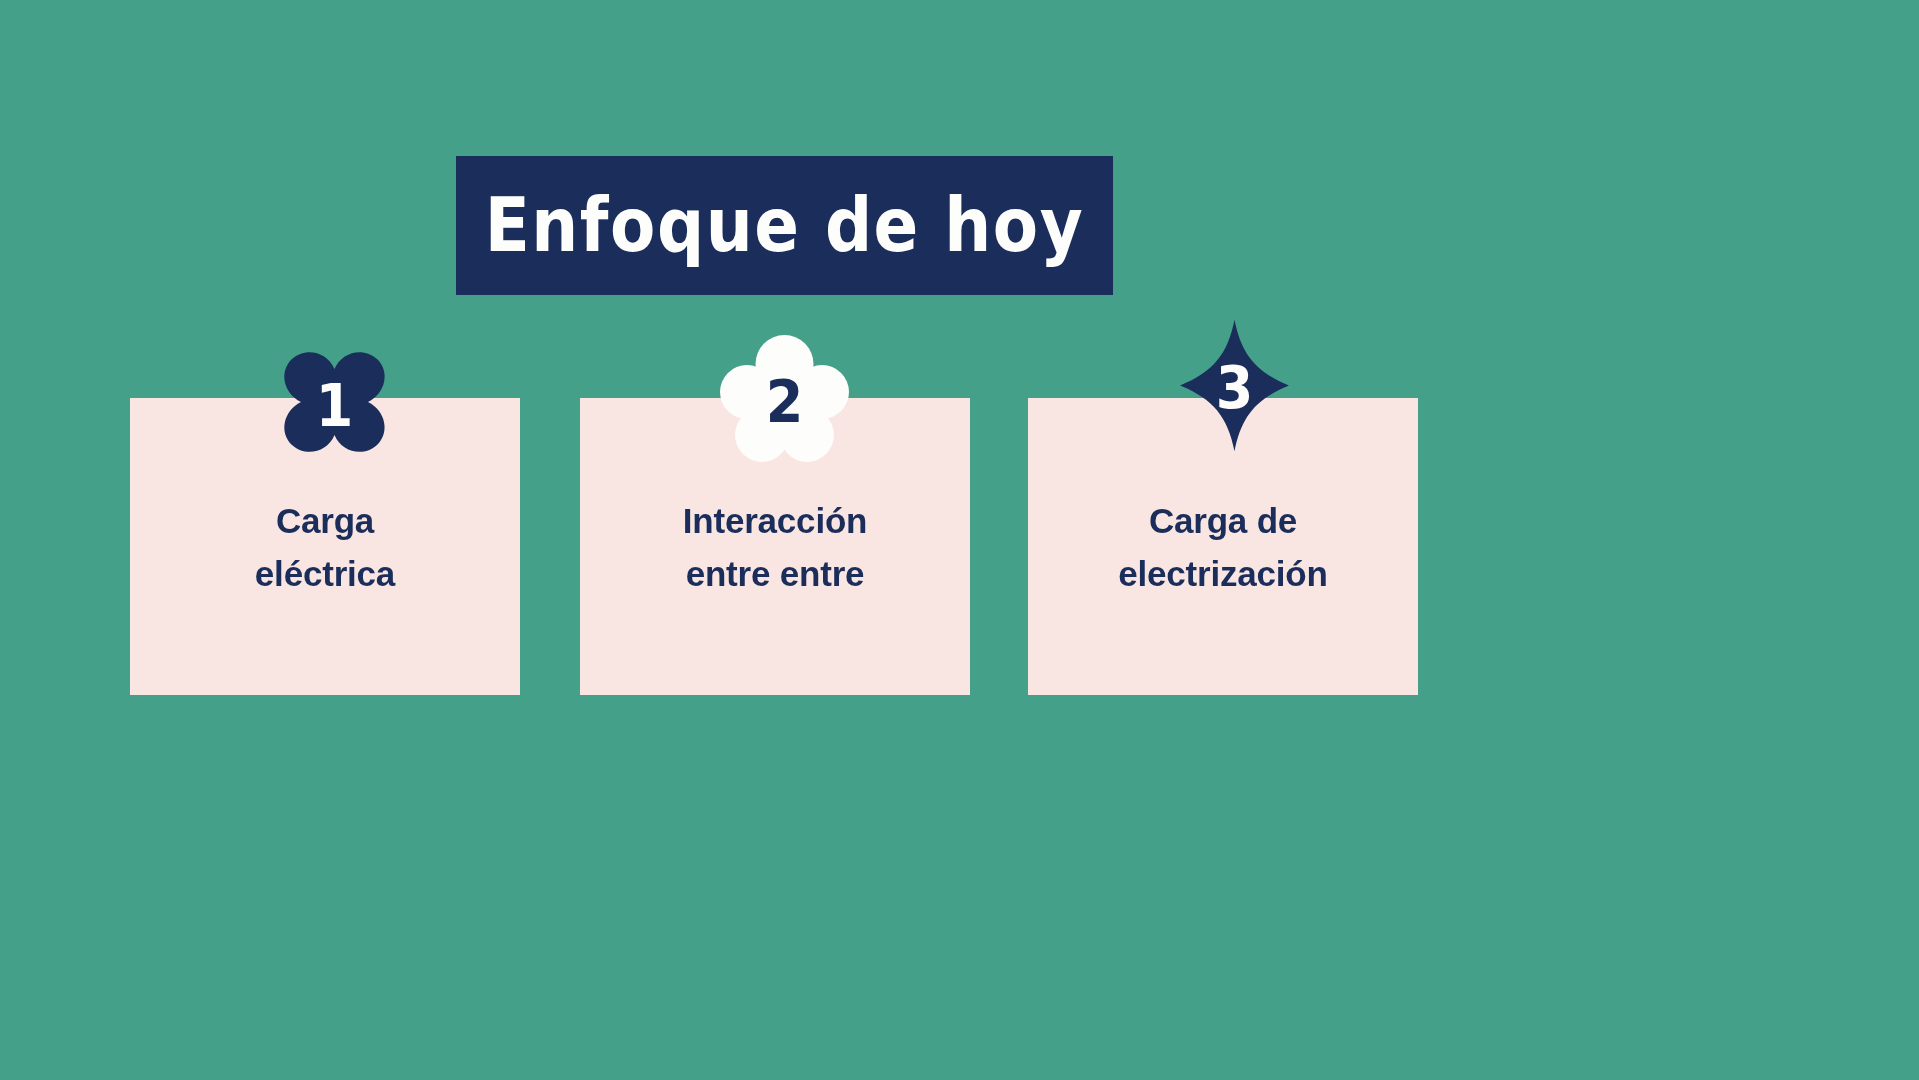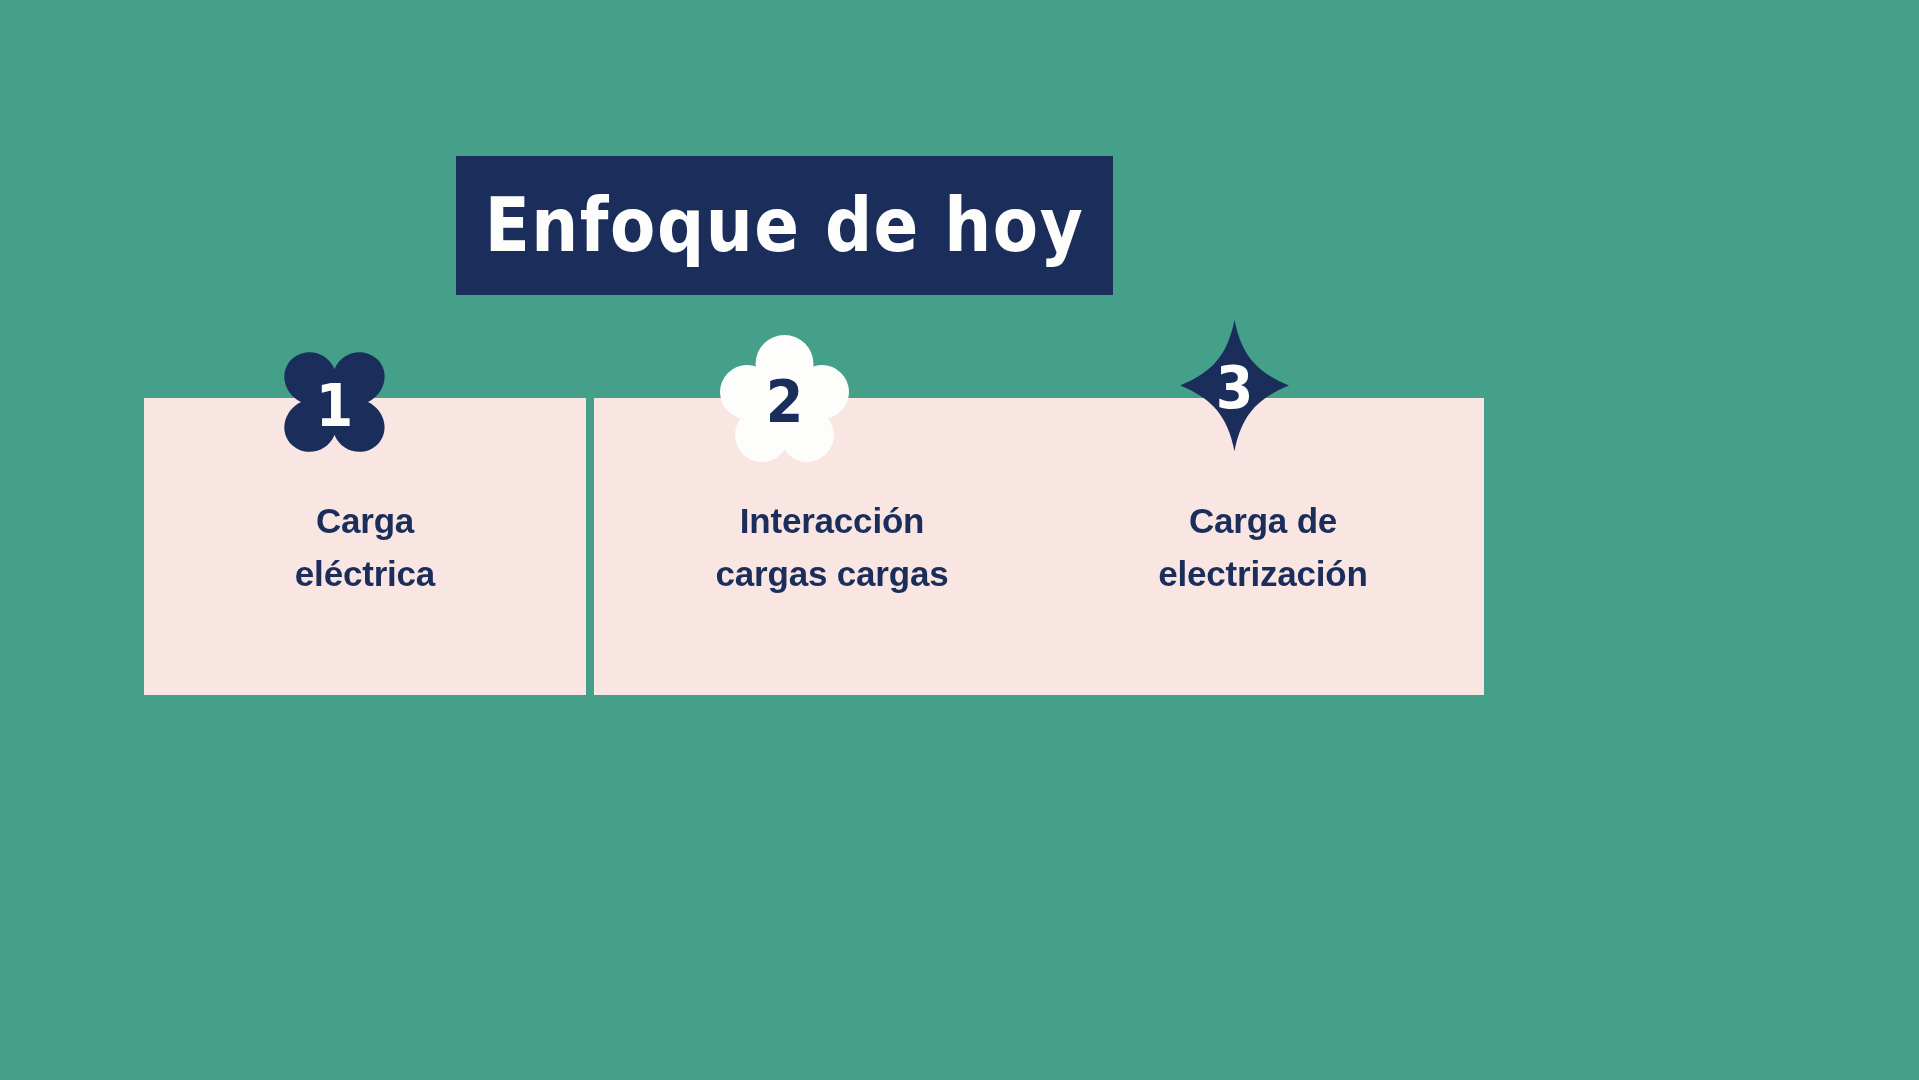--- a/index.html
+++ b/index.html
@@ -50,27 +50,26 @@
     position: absolute;
     left: 0;
     top: 0;
     width: 1919px;
     height: 1080px;
   }
 
   .card {
     position: absolute;
     top: 398px;
-    width: 442px;
+    width: 390px;
     height: 297px;
     background: #f9e6e2;
-    margin-left: 14px;
   }
   .card-1 { left: 130px; }
-  .card-2 { left: 580px; padding-left: 34px; }
+  .card-2 { left: 580px; }
   .card-3 { left: 1028px; }
 
   .card-label {
     position: absolute;
     left: 0;
     right: 0;
     top: 96px;
     text-align: center;
     color: #1b2d5b;
     font-family: "Liberation Sans", sans-serif;
@@ -148,21 +147,21 @@
                  C 7 98, 11 76, 29 67
                  C 11 58, 7 36, 20 24
                  C 33 12, 55 16, 62.5 34 Z" fill="#1b2d5b"></path>
       </svg>
       <div class="badge-num">1</div>
     </div>
 
     <div class="card card-2">
       <div class="card-label">
         <span>Interacción</span><br>
-        <span>cargas cargas</span>
+        <span>entre entre</span>
       </div>
     </div>
     <div class="badge badge-2">
       <svg viewBox="0 0 125 135" aria-hidden="true">
         <g fill="#fdfdfb">
           <circle cx="62.5" cy="34" r="29"></circle>
           <circle cx="25" cy="62" r="27"></circle>
           <circle cx="100" cy="62" r="27"></circle>
           <circle cx="40" cy="105" r="27"></circle>
           <circle cx="85" cy="105" r="27"></circle>

